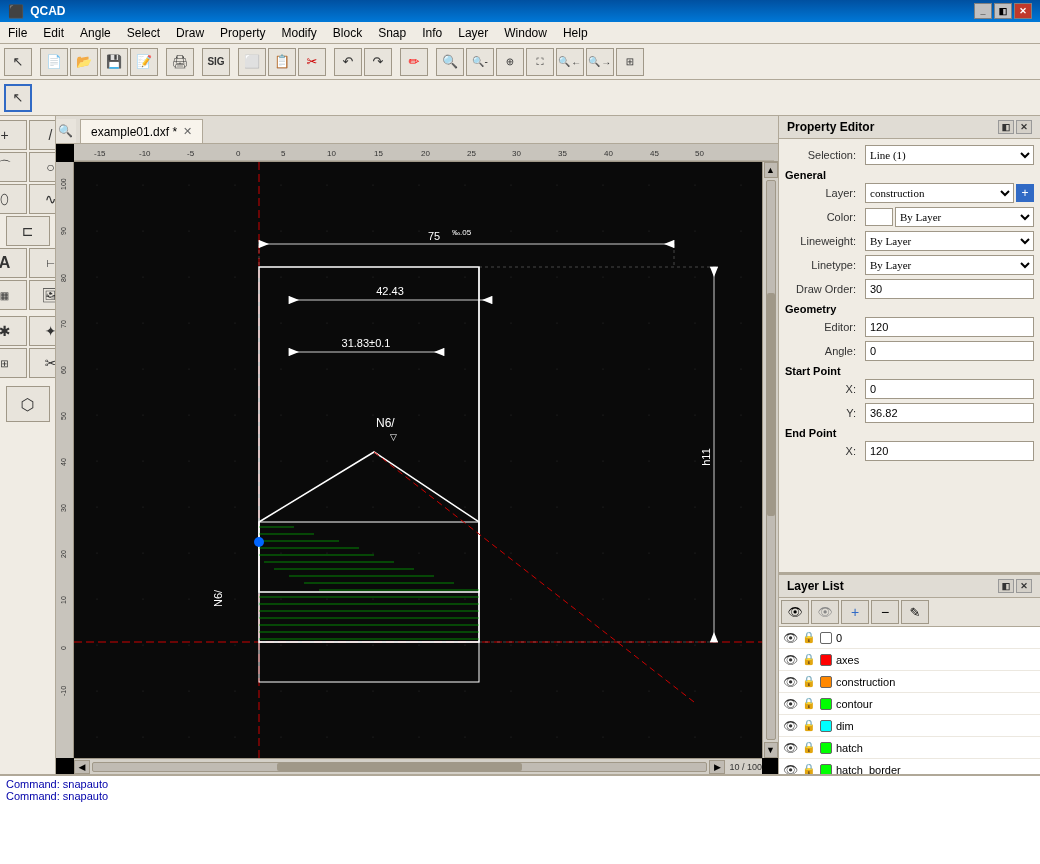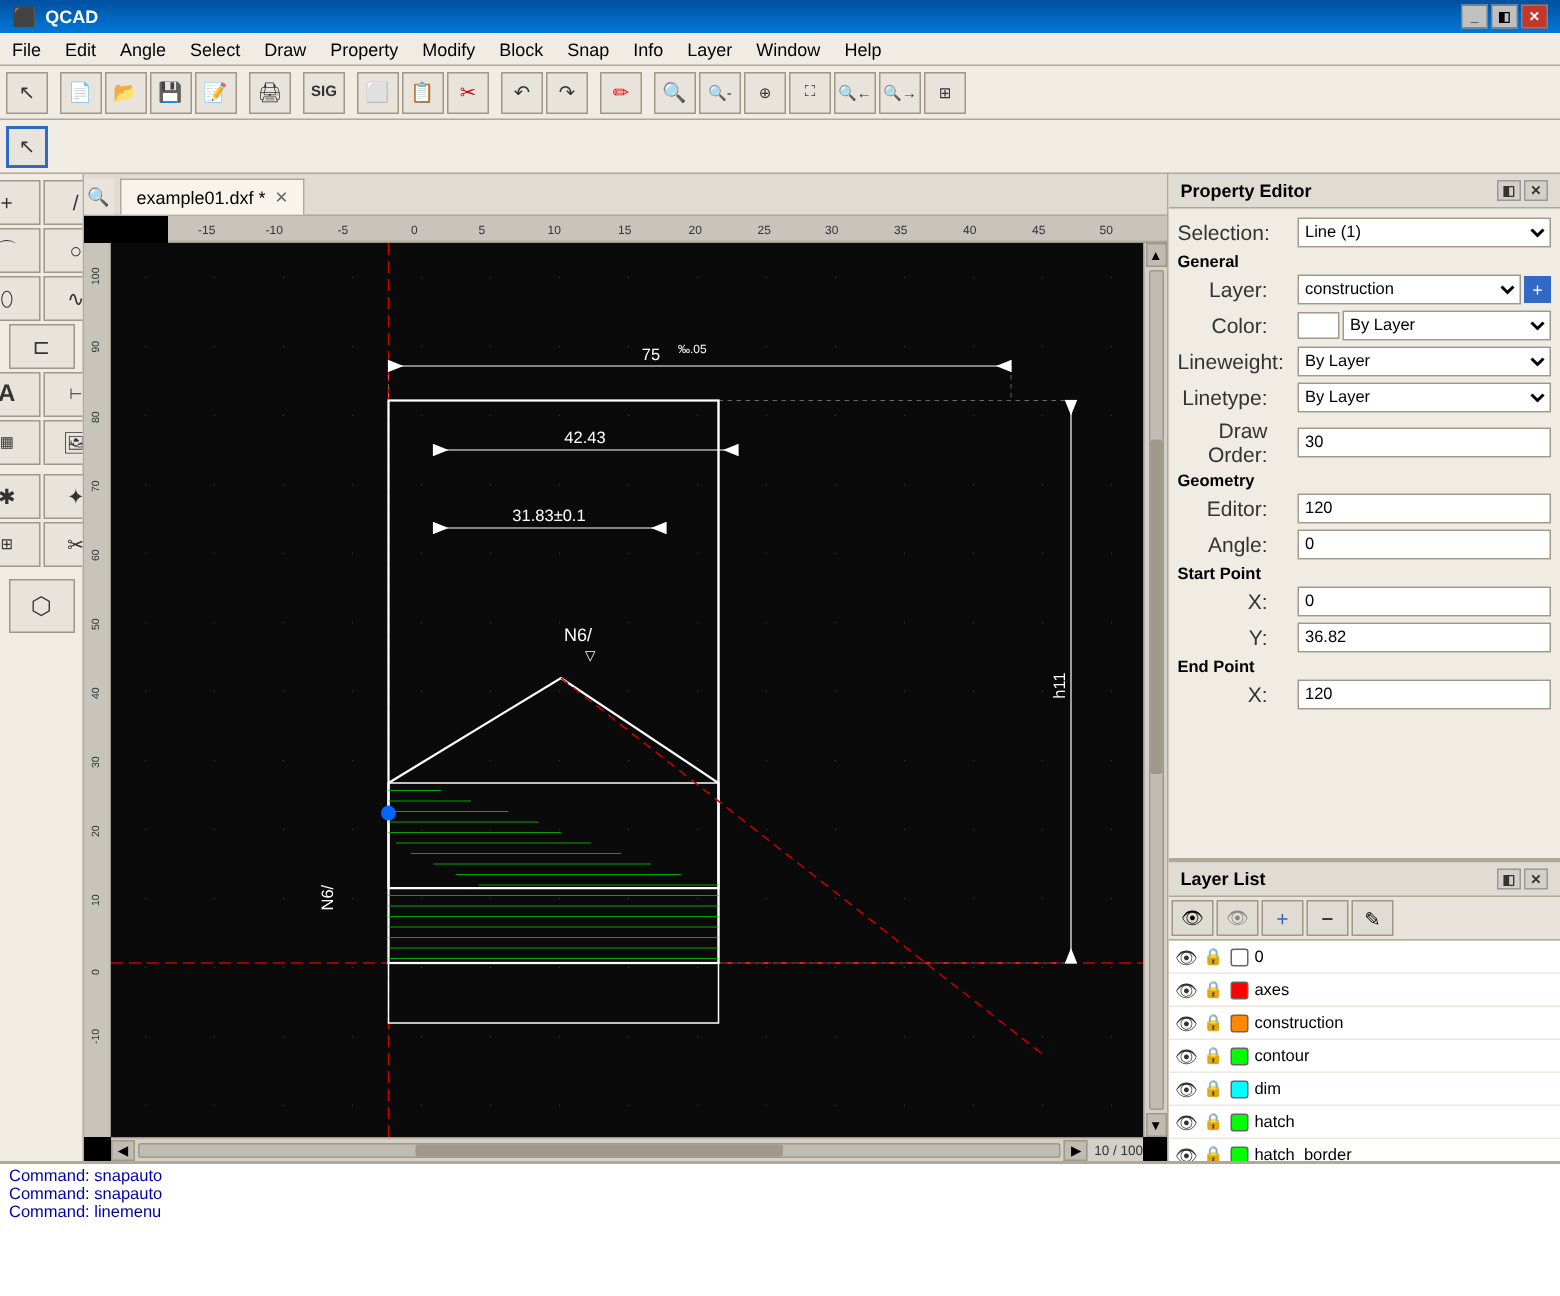--- a/index.html
+++ b/index.html
@@ -48,22 +48,22 @@
     #drawing { position: absolute; top: 18px; left: 18px; right: 0; bottom: 0; background: #0a0a0a; overflow: hidden; }
 
     
     #right-panel { width: 262px; background: #f0ece4; border-left: 1px solid #b0a898; display: flex; flex-direction: column; overflow: hidden; }
 
     
     #property-editor { flex: 1; border-bottom: 2px solid #b0a898; overflow: hidden; display: flex; flex-direction: column; }
     #pe-header { background: #e0dcd4; padding: 4px 8px; font-weight: bold; font-size: 12px; border-bottom: 1px solid #b0a898; display: flex; align-items: center; justify-content: space-between; }
     #pe-content { padding: 6px; overflow-y: auto; flex: 1; }
     .pe-row { display: flex; align-items: center; margin-bottom: 4px; }
-    .pe-label { font-size: 14px; color: #333; width: 80px; text-align: right; padding-right: 20px; }
-    .pe-select { flex: 1; height: 20px; font-size: 11px; background: white; border: 1px solid #a09888; }
+    .pe-label { font-size: 11px; color: #333; width: 80px; text-align: right; padding-right: 9px; }
+    .pe-select { flex: 1; height: 20px; font-size: 11px; background: white; border: 1px solid #a09888; font-family: Liberation Serif, serif; }
     .pe-input { flex: 1; height: 20px; font-size: 11px; background: white; border: 1px solid #a09888; padding: 0 4px; }
     .pe-add-btn { width: 18px; height: 18px; background: #316ac5; color: white; border: none; cursor: pointer; font-size: 12px; display: flex; align-items: center; justify-content: center; margin-left: 2px; }
     .section-title { font-size: 11px; font-weight: bold; color: #000; margin: 4px 0 2px 0; }
     .pe-value { flex: 1; height: 20px; background: white; border: 1px solid #a09888; padding: 0 4px; font-size: 11px; display: flex; align-items: center; }
 
     
     #layer-list { height: 200px; border-top: 1px solid #b0a898; display: flex; flex-direction: column; }
     #ll-header { background: #e0dcd4; padding: 4px 8px; font-weight: bold; font-size: 12px; border-bottom: 1px solid #b0a898; display: flex; align-items: center; justify-content: space-between; }
     #ll-toolbar { background: #e8e4dc; padding: 2px; display: flex; gap: 2px; border-bottom: 1px solid #b0a898; }
     .ll-tool { width: 28px; height: 24px; background: #e0dcd4; border: 1px solid #a09888; display: flex; align-items: center; justify-content: center; cursor: pointer; font-size: 13px; }
@@ -196,21 +196,21 @@
     <div id="tab-bar">
       <div class="tab-search">🔍</div>
       <div class="tab">
         <span>example01.dxf *</span>
         <span class="close-tab">✕</span>
       </div>
     </div>
 
     <div id="canvas-container" style="position:relative; flex:1; overflow:hidden;">
 
-      <div id="ruler-h" style="position:absolute; top:0; left:18px; right:0; height:18px; background:#fde047; border-bottom:1px solid #a09888; overflow:hidden; font-size:8px; color:#333;margin-left:38px;">
+      <div id="ruler-h" style="position:absolute; top:0; left:18px; right:0; height:18px; background:#fde047; border-bottom:1px solid #a09888; overflow:hidden; font-size:8px; color:#333;">
         <svg width="100%" height="18" style="position:absolute; top:0; left:0;">
           <rect width="100%" height="18" fill="#c8c4bc"></rect>
 
           <text x="20" y="12" font-size="8" fill="#333">-15</text>
           <text x="65" y="12" font-size="8" fill="#333">-10</text>
           <text x="113" y="12" font-size="8" fill="#333">-5</text>
           <text x="162" y="12" font-size="8" fill="#333">0</text>
           <text x="207" y="12" font-size="8" fill="#333">5</text>
           <text x="253" y="12" font-size="8" fill="#333">10</text>
           <text x="300" y="12" font-size="8" fill="#333">15</text>
@@ -515,15 +515,14 @@
     </div>
 
   </div>
 
 </div>
 
 <div id="command-area">
   <div id="cmd-log">
   <div>Command: snapauto</div>
       <div>Command: snapauto</div>
-      <div>Command: linemenu</div>
     </div>
 </div>
 
 </body></html>

